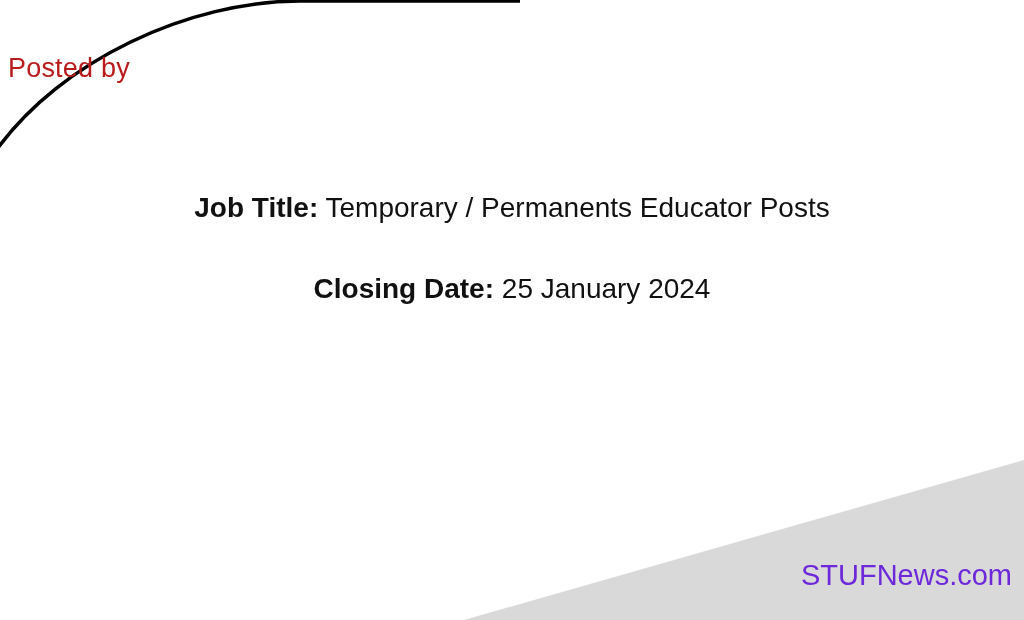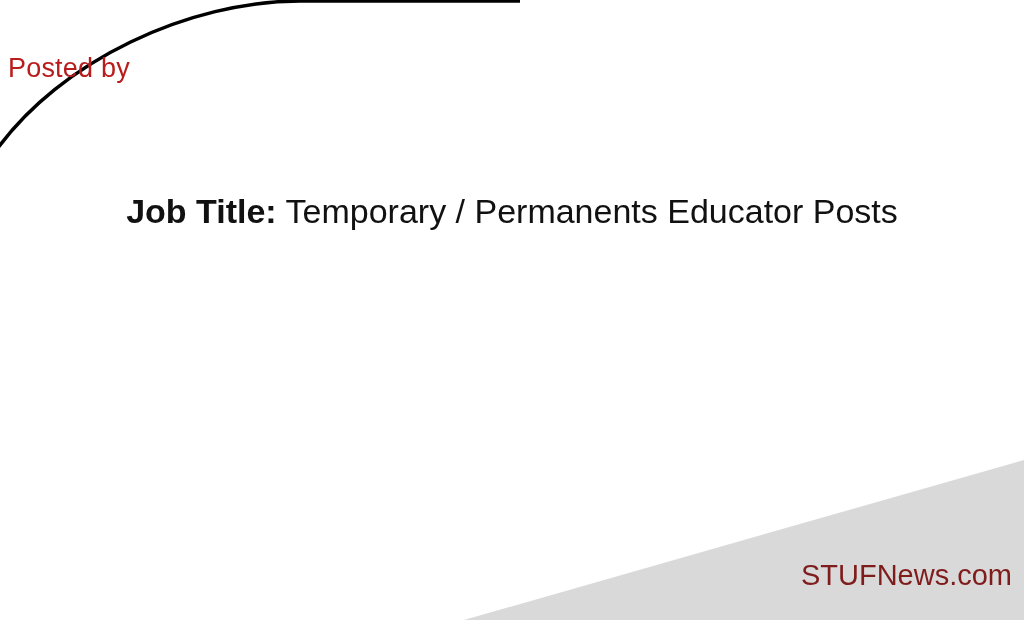--- a/index.html
+++ b/index.html
@@ -46,21 +46,21 @@
 
   
   #text-block {
     position: absolute;
     left: 0;
     top: 190px;
     width: 1024px;
     text-align: center;
   }
   .line {
-    font-size: 34px;
+    font-size: 28px;
     line-height: 1.25;
     color: #111111;
     white-space: nowrap;
   }
   #headline {
     font-size: 28px;
     font-weight: bold;
     margin-bottom: 48px;
     letter-spacing: 0.1px;
   }
@@ -86,21 +86,21 @@
     height: 160px;
     pointer-events: none;
   }
 
   
   #site-name {
     position: absolute;
     right: 12px;
     bottom: 28px;
     font-size: 29px;
-    color: #7f1d1d;
+    color: #6d28d9;
     white-space: nowrap;
   }
 </style>
 </head>
 <body>
 
 <div id="card">
 
   <svg id="corner-curve" viewBox="0 0 520 180" preserveAspectRatio="none" aria-hidden="true">
     <path d="M 520 1 L 300 1 C 190 1 60 60 -5 152" fill="none" stroke="#000000" stroke-width="3.5"></path>
@@ -108,20 +108,24 @@
 
   <div id="posted-by">Posted by</div>
 
   <div id="text-block">
 
     <div class="line" id="job-title-line">
       <span class="label">Job Title:</span>
       <span class="value">Temporary / Permanents Educator Posts</span>
     </div>
 
+    <div class="line" id="closing-date-line">
+      <span class="label">Closing Date:</span>
+      <span class="value">25 January 2024</span>
+    </div>
   </div>
 
   <svg id="corner-triangle" viewBox="0 0 560 160" preserveAspectRatio="none" aria-hidden="true">
     <polygon points="560,0 560,160 0,160" fill="#d9d9d9"></polygon>
   </svg>
 
   <div id="site-name">STUFNews.com</div>
 
 </div>
 

